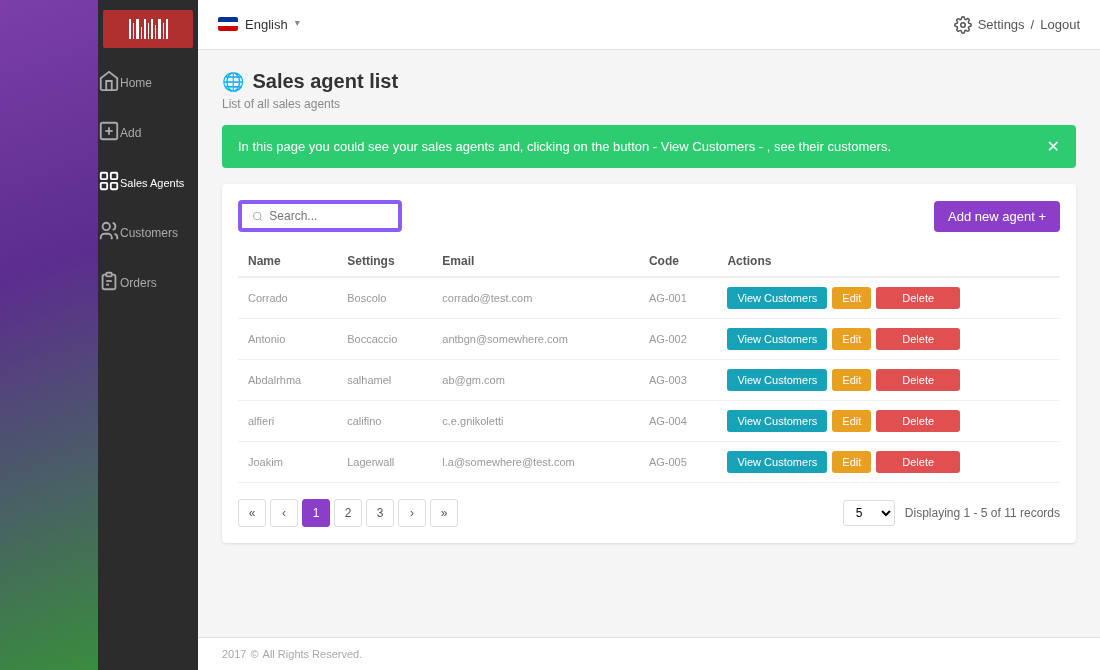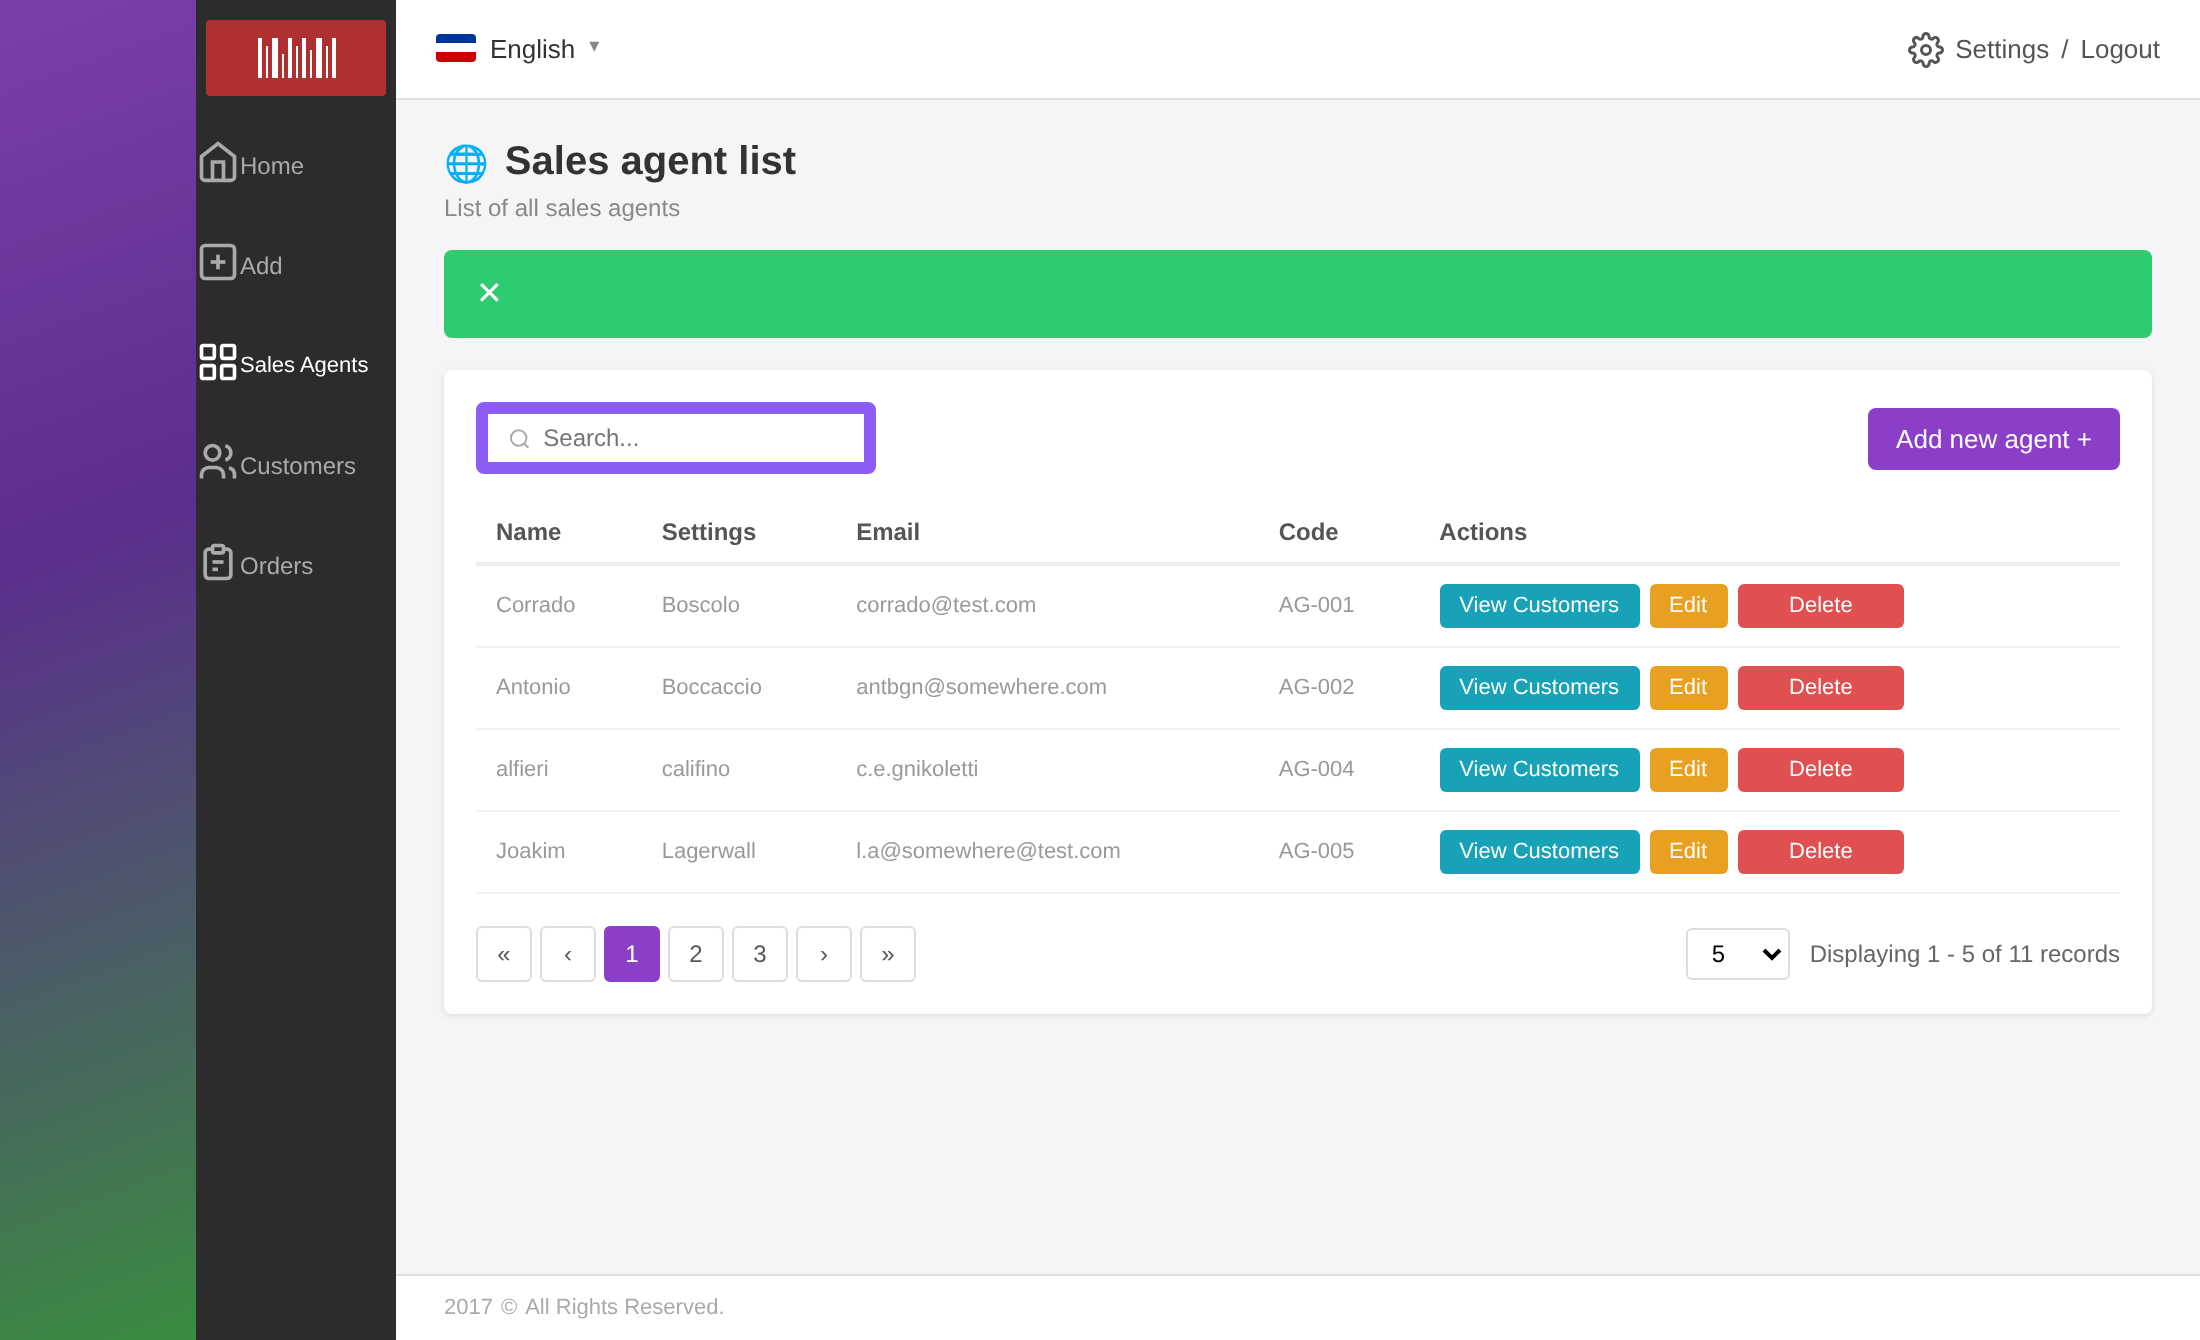--- a/index.html
+++ b/index.html
@@ -117,24 +117,24 @@
     }
     .table-toolbar {
       display: flex;
       justify-content: space-between;
       align-items: center;
       margin-bottom: 14px;
     }
     .search-box {
       display: flex;
       align-items: center;
-      border: 6px solid #8b5cf6;
+      border: 4px solid #8b5cf6;
       border-radius: 4px;
       padding: 5px 10px;
-      width: 200px;
+      width: 164px;
       gap: 6px;
     }
     .search-box input {
       border: none; outline: none; font-size: 12px; color: #666; width: 100%;
       background: transparent;
     }
     .btn-add {
       background: #8b3fc8;
       color: #fff;
       border: none;
@@ -289,20 +289,21 @@
 
   <div class="content">
 
     <div class="page-header">
       <span style="font-size:18px;">🌐</span>
       <span class="page-title">Sales agent list</span>
     </div>
     <div class="page-subtitle">List of all sales agents</div>
 
     <div class="info-banner">
+      <span>In this page you could see your sales agents and, clicking on the button - View Customers - , see their customers.</span>
       <button class="close-btn">✕</button>
     </div>
 
     <div class="table-card">
       <div class="table-toolbar">
         <div class="search-box">
           <svg width="13" height="13" viewBox="0 0 24 24" fill="none" stroke="#aaa" stroke-width="2">
             <circle cx="11" cy="11" r="8"></circle>
             <line x1="21" y1="21" x2="16.65" y2="16.65"></line>
           </svg>
@@ -342,20 +343,33 @@
       <td>AG-002</td>
       <td>
         <div class="actions-cell">
           <button class="btn-view">View Customers</button>
           <button class="btn-edit">Edit</button>
           <button class="btn-delete">Delete</button>
         </div>
       </td>
     </tr>
             <tr>
+      <td>Abdalrhma</td>
+      <td>salhamel</td>
+      <td>ab@gm.com</td>
+      <td>AG-003</td>
+      <td>
+        <div class="actions-cell">
+          <button class="btn-view">View Customers</button>
+          <button class="btn-edit">Edit</button>
+          <button class="btn-delete">Delete</button>
+        </div>
+      </td>
+    </tr>
+            <tr>
       <td>alfieri</td>
       <td>califino</td>
       <td>c.e.gnikoletti</td>
       <td>AG-004</td>
       <td>
         <div class="actions-cell">
           <button class="btn-view">View Customers</button>
           <button class="btn-edit">Edit</button>
           <button class="btn-delete">Delete</button>
         </div>

